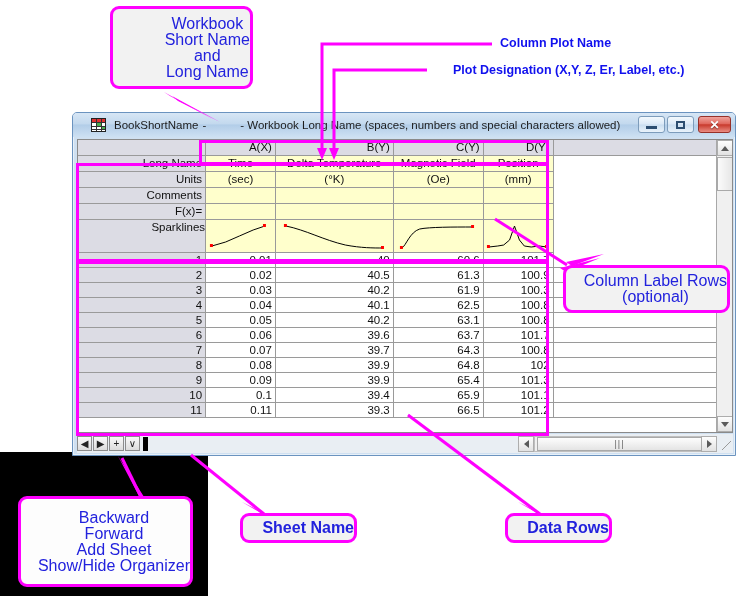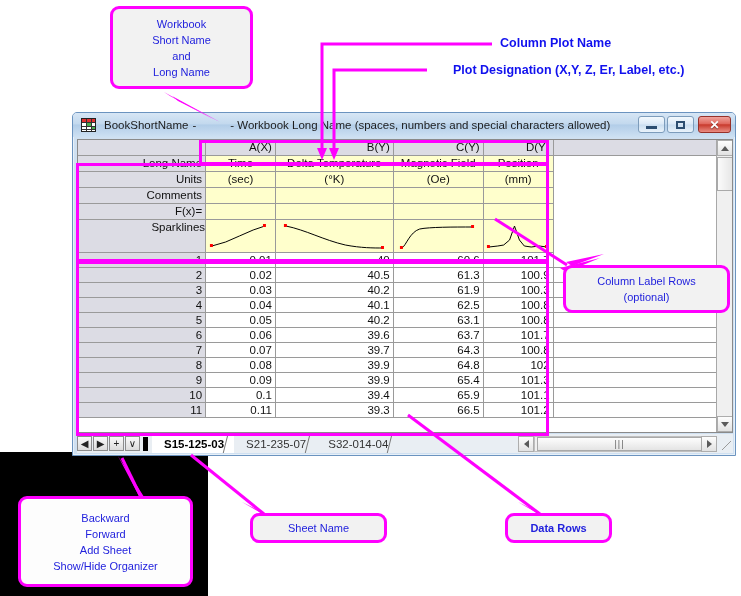--- a/index.html
+++ b/index.html
@@ -16,24 +16,24 @@
     left:0;top:452px;width:208px;height:144px;background:#000000;
   }
 
   
   .callout{
     position:absolute;
     background:#f2f2f2;
     border:3px solid #FF00FF;
     border-radius:9px;
     color:#2222DD;
-    font-size:11px;
+    font-size:16px;
     line-height:16px;
     text-align:center;
-    display:flex;align-items:center;justify-content:center;
+    display:flex;align-items:center;justify-content:flex-end;
     box-sizing:border-box;
     z-index:30;
   }
   .callout.white{background:#fdfdfd;}
   .callout span{display:block;}
 
   
   #ann-svg{position:absolute;left:0;top:0;width:741px;height:596px;z-index:25;pointer-events:none;}
 
   
@@ -53,21 +53,21 @@
     box-shadow:0 0 0 1px rgba(255,255,255,0.5) inset;
     z-index:10;
   }
   #titlebar{
     height:24px;width:100%;
     background:linear-gradient(to bottom,#d7e6f5 0%,#c3d9ee 45%,#b2cde8 50%,#cde0f2 100%);
     border-radius:4px 4px 0 0;
     position:relative;
     display:flex;align-items:center;
     box-sizing:border-box;
-    padding-left:8px;
+    padding-left:18px;
   }
   #wb-icon{
     width:15px;height:14px;flex:0 0 auto;margin-right:8px;
     background:#ffffff;border:1px solid #222;box-sizing:border-box;
     position:relative;overflow:hidden;
   }
   #wb-icon i{position:absolute;display:block;}
   .title-text{
     font-size:11.5px;color:#1c1c1c;white-space:nowrap;
     font-family:"Liberation Sans", sans-serif;
@@ -424,34 +424,20 @@
         <span>▶</span>
       </div>
     <div class="navbtn">
         <span>+</span>
       </div>
     <div class="navbtn">
         <span>∨</span>
       </div>
     <div id="tabs-black"></div>
 
-    <div id="tabs">
-      <div class="tab active">
-        <span>S15-125-03</span>
-        <span class="sep"></span>
-      </div>
-      <div class="tab">
-        <span>S21-235-07</span>
-        <span class="sep"></span>
-      </div>
-      <div class="tab">
-        <span>S32-014-04</span>
-        <span class="sep"></span>
-      </div>
-    </div>
 
     <div id="hscroll">
       <div class="sb-btn">
           <span class="sb-arrow-lf"></span>
         </div>
       <div id="hscroll-track">
         <div id="hscroll-thumb">|||</div>
       </div>
       <div class="sb-btn">
           <span class="sb-arrow-rt"></span>
@@ -512,19 +498,19 @@
 
 <div class="callout white" id="c-nav" style="left:18px;top:496px;width:175px;height:91px;">
   <div>
     <span>Backward</span>
     <span>Forward</span>
     <span>Add Sheet</span>
     <span>Show/Hide Organizer</span>
   </div>
 </div>
 
-<div class="callout" id="c-sheetname" style="left:250px;top:513px;width:137px;height:30px;">
+<div class="callout" id="c-sheetname" style="left:240px;top:513px;width:117px;height:30px;font-weight:bold;">
   <span>Sheet Name</span>
 </div>
 
 <div class="callout" id="c-datarows" style="left:505px;top:513px;width:107px;height:30px;font-weight:bold;">
   <span>Data Rows</span>
 </div>
 
 </body></html>

